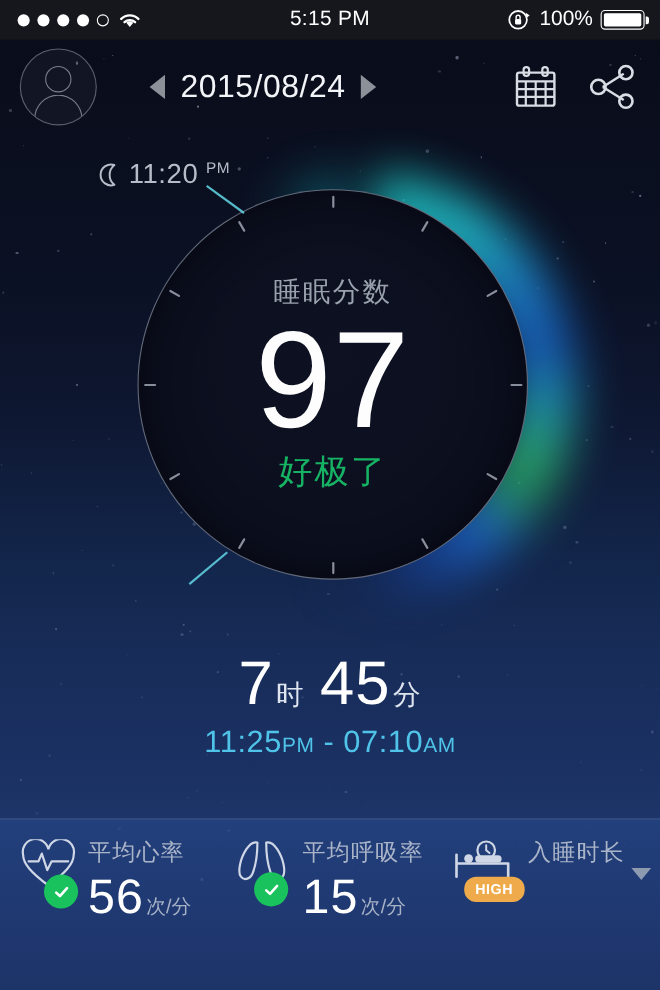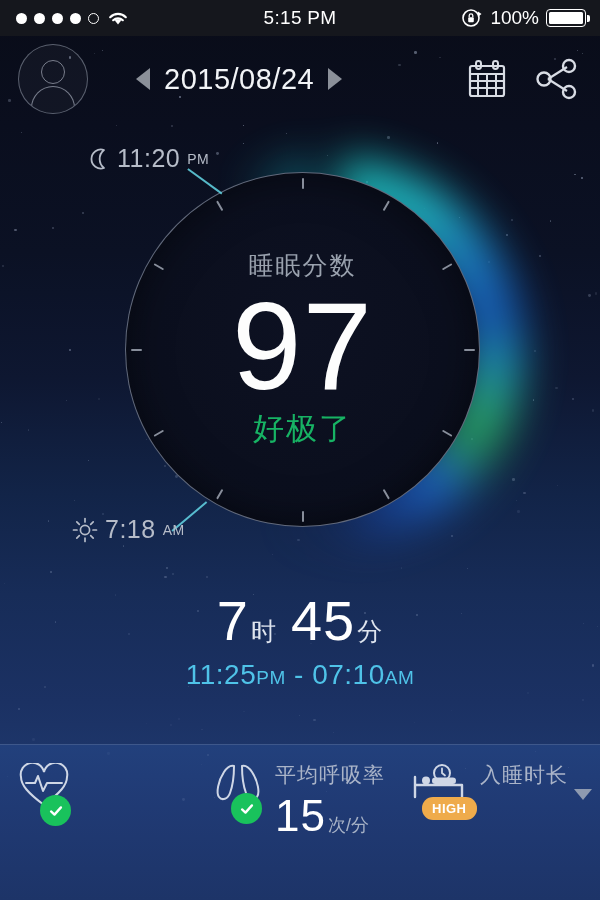--- a/index.html
+++ b/index.html
@@ -168,21 +168,21 @@
     align-items:center; justify-content:center;
   }
   #score-label { color:#9aa2ae; font-size:25px; letter-spacing:2px; margin-bottom:-4px; }
   #score-value {
     color:#fdfdfd; font-size:125px; font-weight:200; line-height:1.05;
     letter-spacing:1px; margin:2px 0 0 0;
   }
   #score-rating { color:#17b364; font-size:31px; letter-spacing:2px; margin-top:-4px; }
 
   
-  .marker { position:absolute; z-index:20; display:flex; align-items:center; gap:7px; }
+  .marker { position:absolute; z-index:20; display:flex; align-items:flex-start; gap:7px; }
   .marker .mtime { color:#b6bcc8; font-size:25px; font-weight:300; letter-spacing:.5px; }
   .marker .mampm { color:#b6bcc8; font-size:14px; font-weight:300; letter-spacing:.5px; }
   #bed-marker  { left:88px; top:144px; }
   #wake-marker { left:72px; top:515px; }
   .pointer { position:absolute; background:rgba(100,215,230,.85); height:1.6px; z-index:19; }
   #bed-pointer  { left:188px; top:168px; width:42px; transform:rotate(36deg); transform-origin:0 50%; }
   #wake-pointer { left:172px; top:530px; width:45px; transform:rotate(-40deg); transform-origin:0 50%; }
 
   
   #duration { position:absolute; left:0; top:582px; width:600px; text-align:center; z-index:20; }
@@ -476,37 +476,20 @@
   </div>
 
   <div class="marker" id="bed-marker">
     <svg width="22" height="26" viewBox="0 0 22 26" style="align-self:center">
       <path d="M16 4 A9.5 9.5 0 1 0 16 22 A11.5 11.5 0 0 1 16 4 Z" fill="none" stroke="#b6bcc8" stroke-width="1.8" stroke-linejoin="round"></path>
     </svg>
     <span class="mtime">11:20</span>
     <span class="mampm">PM</span>
   </div>
 
-  <div class="marker" id="wake-marker">
-    <svg width="26" height="26" viewBox="0 0 26 26" style="align-self:center">
-      <circle cx="13" cy="13" r="4.6" fill="none" stroke="#b6bcc8" stroke-width="1.7"></circle>
-      <g stroke="#b6bcc8" stroke-width="1.7" stroke-linecap="round">
-        <line x1="13" y1="1.5" x2="13" y2="5"></line>
-          <line x1="13" y1="21" x2="13" y2="24.5"></line>
-        <line x1="1.5" y1="13" x2="5" y2="13"></line>
-          <line x1="21" y1="13" x2="24.5" y2="13"></line>
-        <line x1="4.8" y1="4.8" x2="7.3" y2="7.3"></line>
-          <line x1="18.7" y1="18.7" x2="21.2" y2="21.2"></line>
-        <line x1="21.2" y1="4.8" x2="18.7" y2="7.3"></line>
-          <line x1="7.3" y1="18.7" x2="4.8" y2="21.2"></line>
-      </g>
-    </svg>
-    <span class="mtime">7:18</span>
-    <span class="mampm">AM</span>
-  </div>
 
   <div id="duration">
     <div id="dur-value">
       <span class="num">7</span><span class="unit">时</span><span class="gap"></span><span class="num">45</span><span class="unit">分</span>
     </div>
     <div id="dur-range">
       <span>11:25</span><span class="ampm">PM</span><span> - </span><span>07:10</span><span class="ampm">AM</span>
     </div>
   </div>
 
@@ -518,20 +501,26 @@
           <svg width="52" height="46" viewBox="0 0 52 46">
             <path d="M26 42 C10 30 3 22 3 14 A11 11 0 0 1 26 9 A11 11 0 0 1 49 14 C49 22 42 30 26 42 Z" fill="none" stroke="#cfd7e6" stroke-width="2"></path>
             <path d="M8 20 H17 L20 13 L25 28 L29 20 H44" fill="none" stroke="#cfd7e6" stroke-width="2" stroke-linejoin="round" stroke-linecap="round"></path>
           </svg>
           <div class="check">
             <svg viewBox="0 0 20 20">
                 <path d="M4.5 10.5 L8.3 14 L15.5 6" fill="none" stroke="#fff" stroke-width="2.6" stroke-linecap="round" stroke-linejoin="round"></path>
               </svg>
           </div>
         </div>
+        <div class="stat-text">
+          <div class="stat-name">平均心率</div>
+          <div class="stat-val">
+            <span class="n">56</span><span class="u">次/分</span>
+          </div>
+        </div>
       </div>
 
       <div class="stat s2">
         <div class="stat-icon">
           <svg width="50" height="46" viewBox="0 0 50 46">
             <path d="M21 3 C21 14 20 22 17 30 C15 36 9 38 6 34 C3 30 5 18 11 9 C14 4.5 18 2 21 3 Z" fill="none" stroke="#cfd7e6" stroke-width="2" stroke-linejoin="round"></path>
             <path d="M29 3 C29 14 30 22 33 30 C35 36 41 38 44 34 C47 30 45 18 39 9 C36 4.5 32 2 29 3 Z" fill="none" stroke="#cfd7e6" stroke-width="2" stroke-linejoin="round"></path>
           </svg>
           <div class="check" style="left:18px;top:30px;">
             <svg viewBox="0 0 20 20">

